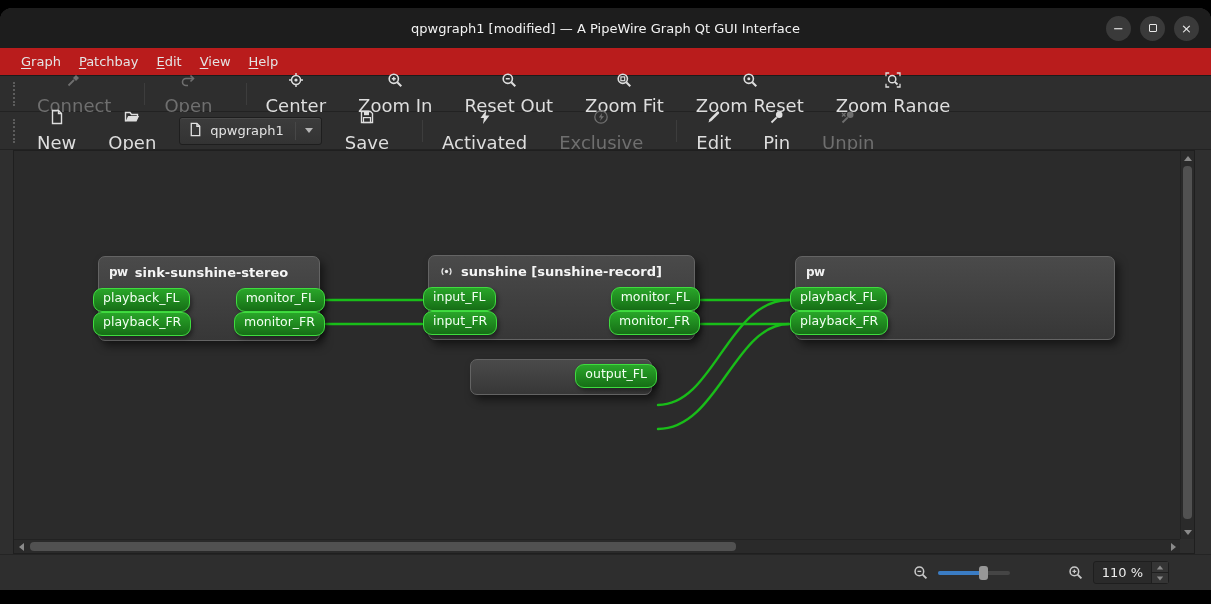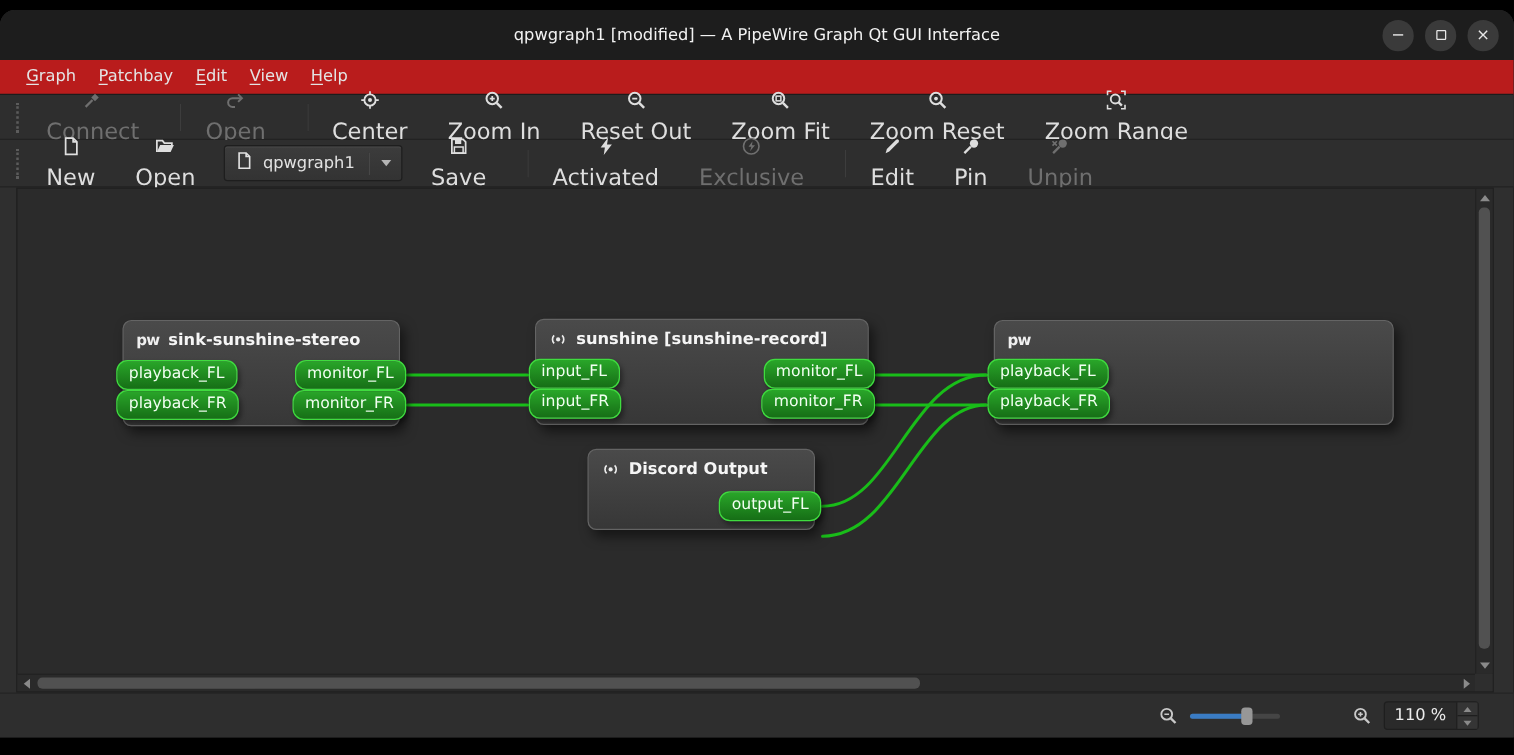--- a/index.html
+++ b/index.html
@@ -72,21 +72,21 @@
   .vthumb { position:absolute; left:2px; right:2px; top:15px; bottom:20px; background:#515151; border-radius:4px; }
   .hthumb { position:absolute; top:2px; bottom:2px; left:16px; width:706px; background:#515151; border-radius:4px; }
   .sb-arrow { position:absolute; width:14px; height:14px; display:flex; align-items:center; justify-content:center; }
   .tri-up { width:0;height:0;border-left:4px solid transparent;border-right:4px solid transparent;border-bottom:5px solid #8a8a8a; }
   .tri-down { width:0;height:0;border-left:4px solid transparent;border-right:4px solid transparent;border-top:5px solid #8a8a8a; }
   .tri-left { width:0;height:0;border-top:4px solid transparent;border-bottom:4px solid transparent;border-right:5px solid #8a8a8a; }
   .tri-right { width:0;height:0;border-top:4px solid transparent;border-bottom:4px solid transparent;border-left:5px solid #8a8a8a; }
 
   
   .statusbar { flex:1; display:flex; align-items:center; justify-content:flex-end;
-               gap:10px; padding-right:28px; background:#2e2e2e; border-top:1px solid #242424; color:#c9c9c9; }
+               gap:10px; padding-right:42px; background:#2e2e2e; border-top:1px solid #242424; color:#c9c9c9; }
   .statusbar svg { width:15px; height:15px; display:block; }
   .zslider { position:relative; width:72px; height:16px; }
   .ztrack { position:absolute; left:0; right:0; top:6px; height:4px; background:#454545; border-radius:2px; }
   .zfill { position:absolute; left:0; top:6px; height:4px; width:60%; background:#3a7cc4; border-radius:2px; }
   .zhandle { position:absolute; left:58%; top:1px; width:9px; height:14px; background:#979797; border-radius:3px; }
   .zgap { width:38px; }
   .spinbox { display:flex; align-items:stretch; background:#2a2a2a; border:1px solid #1e1e1e; border-radius:3px; }
   .spin-val { color:#ececec; font-size:13px; padding:3px 8px; }
   .spin-btns { display:flex; flex-direction:column; border-left:1px solid #1e1e1e; }
   .spin-btn { flex:1; width:16px; display:flex; align-items:center; justify-content:center; background:#353535; }
@@ -374,29 +374,20 @@
           <div class="port-row">
             <span class="port port-in">playback_FL</span>
           </div>
           <div class="port-row">
             <span class="port port-in">playback_FR</span>
           </div>
         </div>
       </div>
 
       <div class="node" style="left:456px;top:208px;width:182px;">
-        <div class="node-header">
-          <span class="node-icn">
-              <svg viewBox="0 0 16 16">
-                <circle cx="8" cy="8" r="1.8" fill="currentColor"></circle>
-                <path d="M4.6 4.6a4.8 4.8 0 000 6.8M11.4 4.6a4.8 4.8 0 010 6.8" fill="none" stroke="currentColor" stroke-width="1.4"></path>
-              </svg>
-            </span>
-          <span class="node-title">Discord Output</span>
-        </div>
         <div class="node-body" style="padding-top:4px;padding-bottom:6px;margin-left:30px;">
           <div class="port-row only-out">
             <span class="port port-out">output_FL</span>
           </div>
         </div>
       </div>
     </div>
 
     <div class="vscroll">
       <div class="sb-arrow" style="top:0;">

